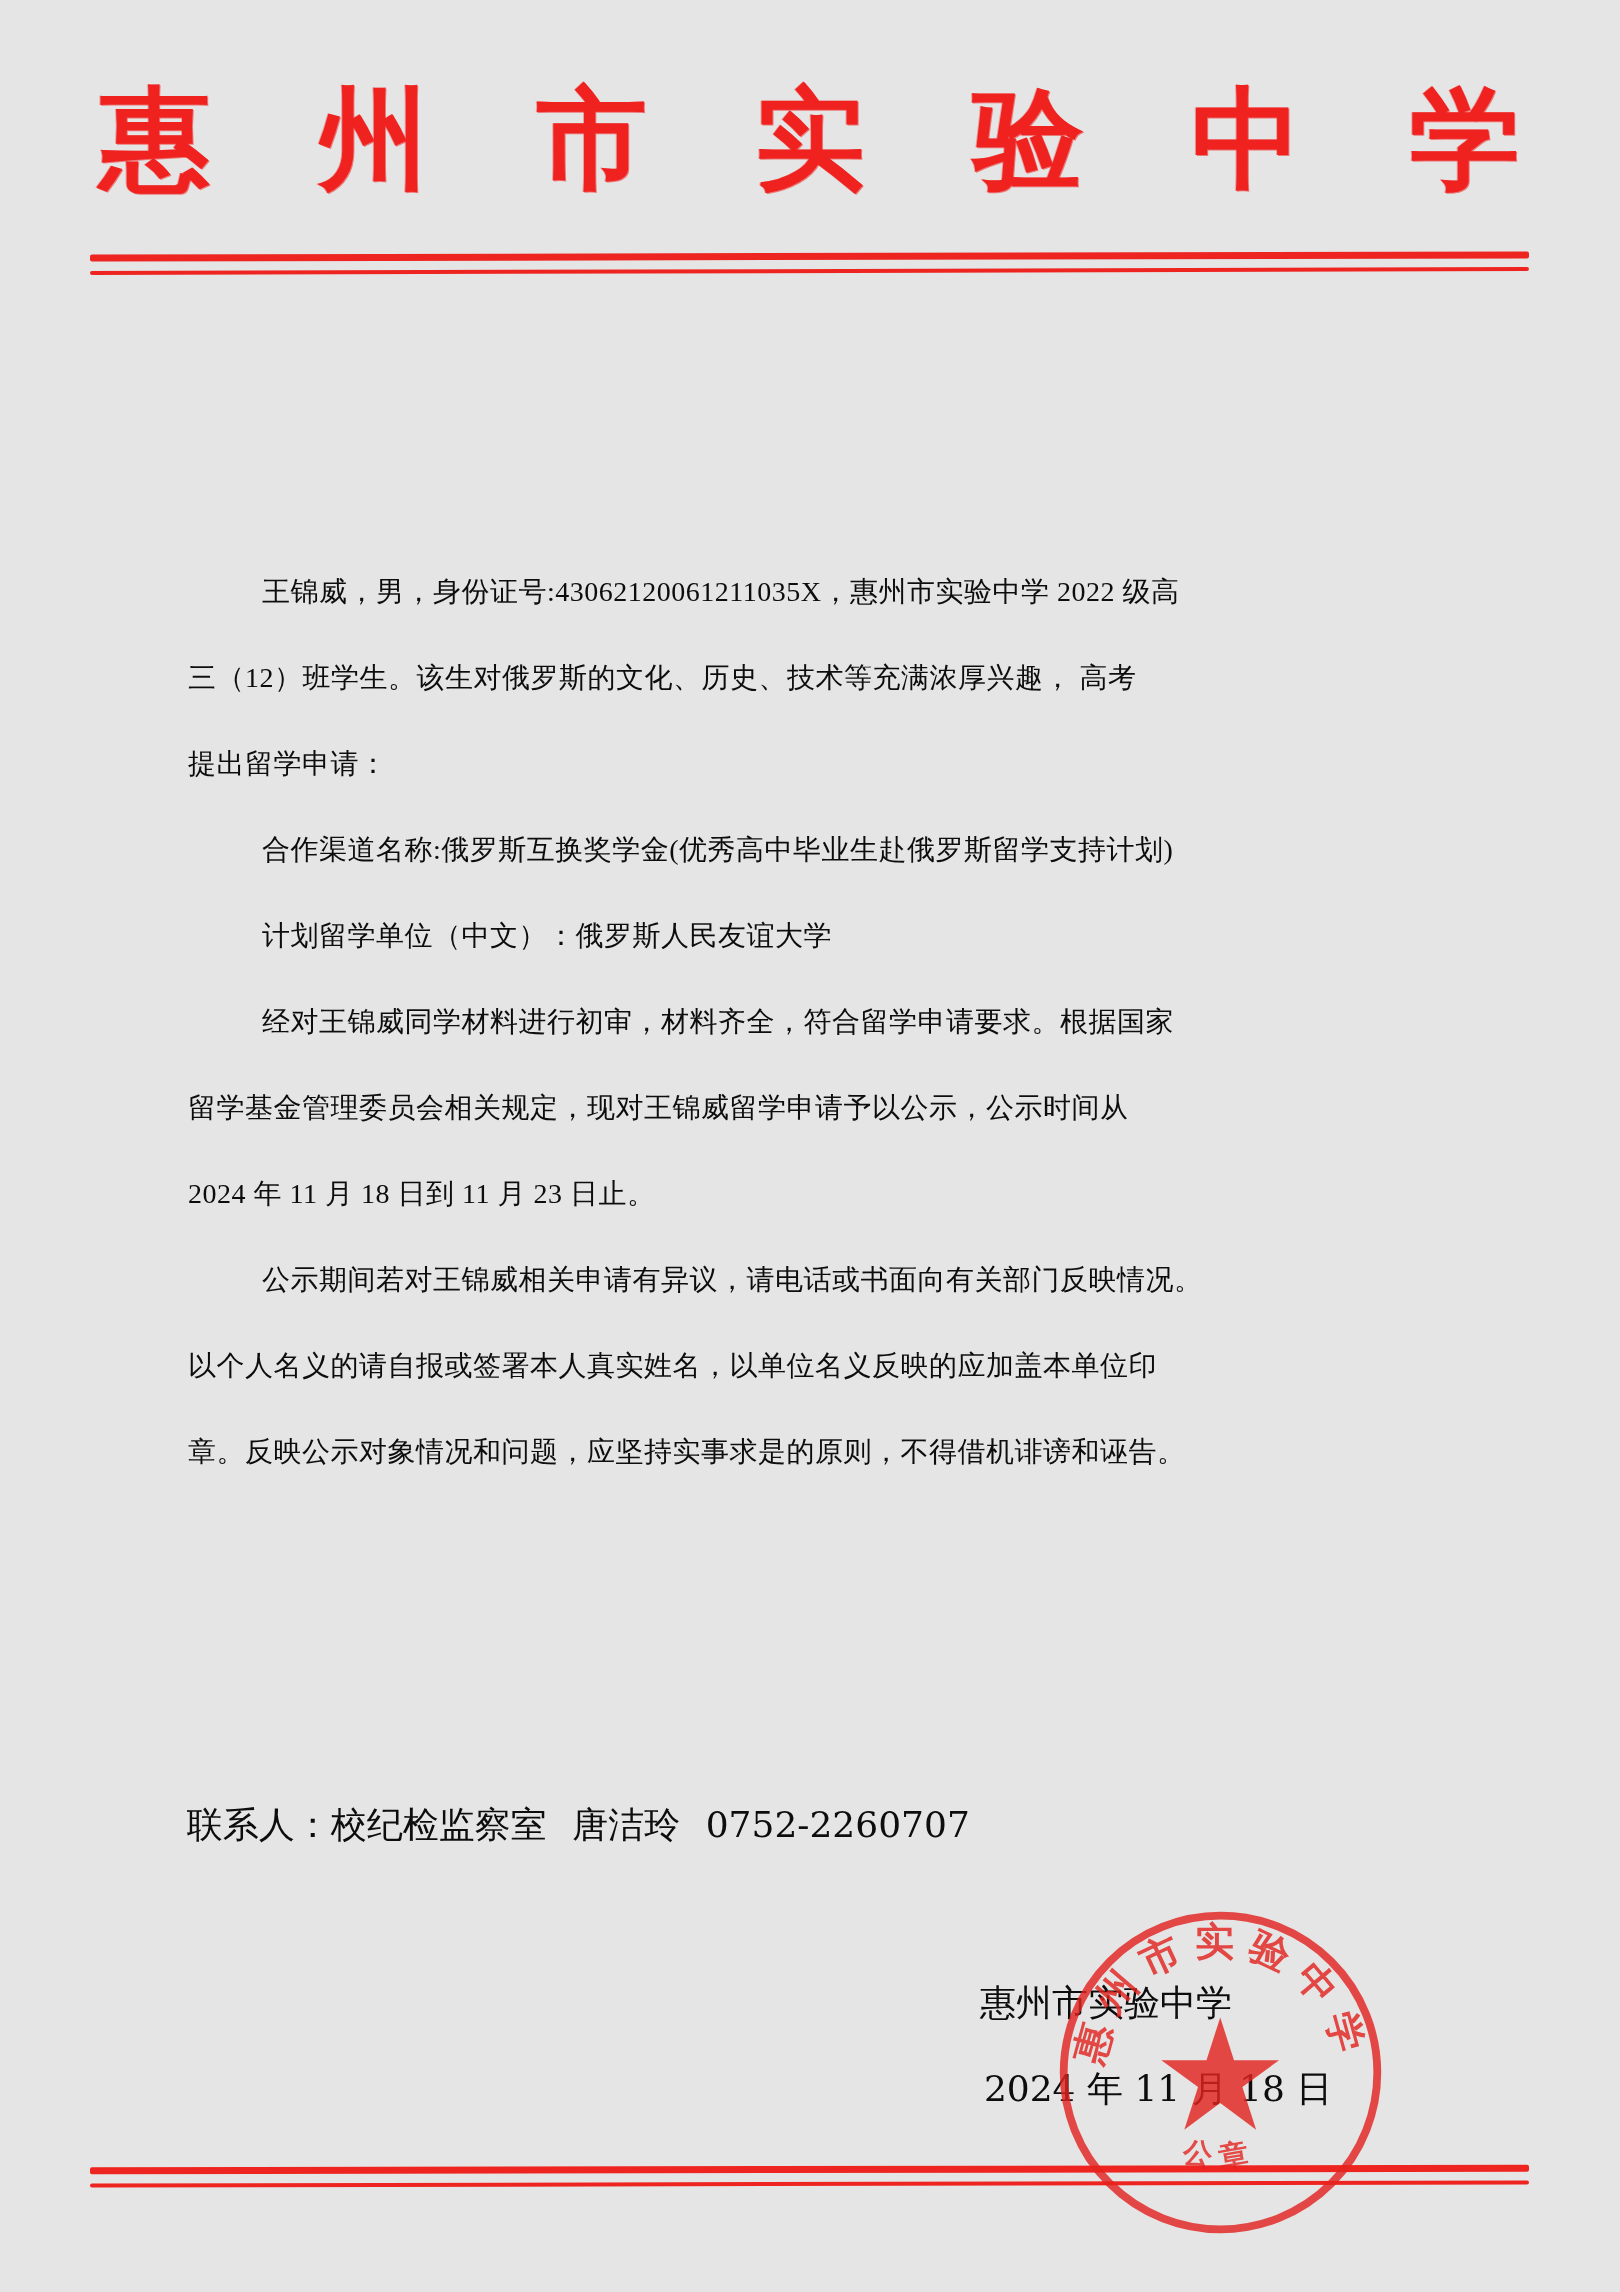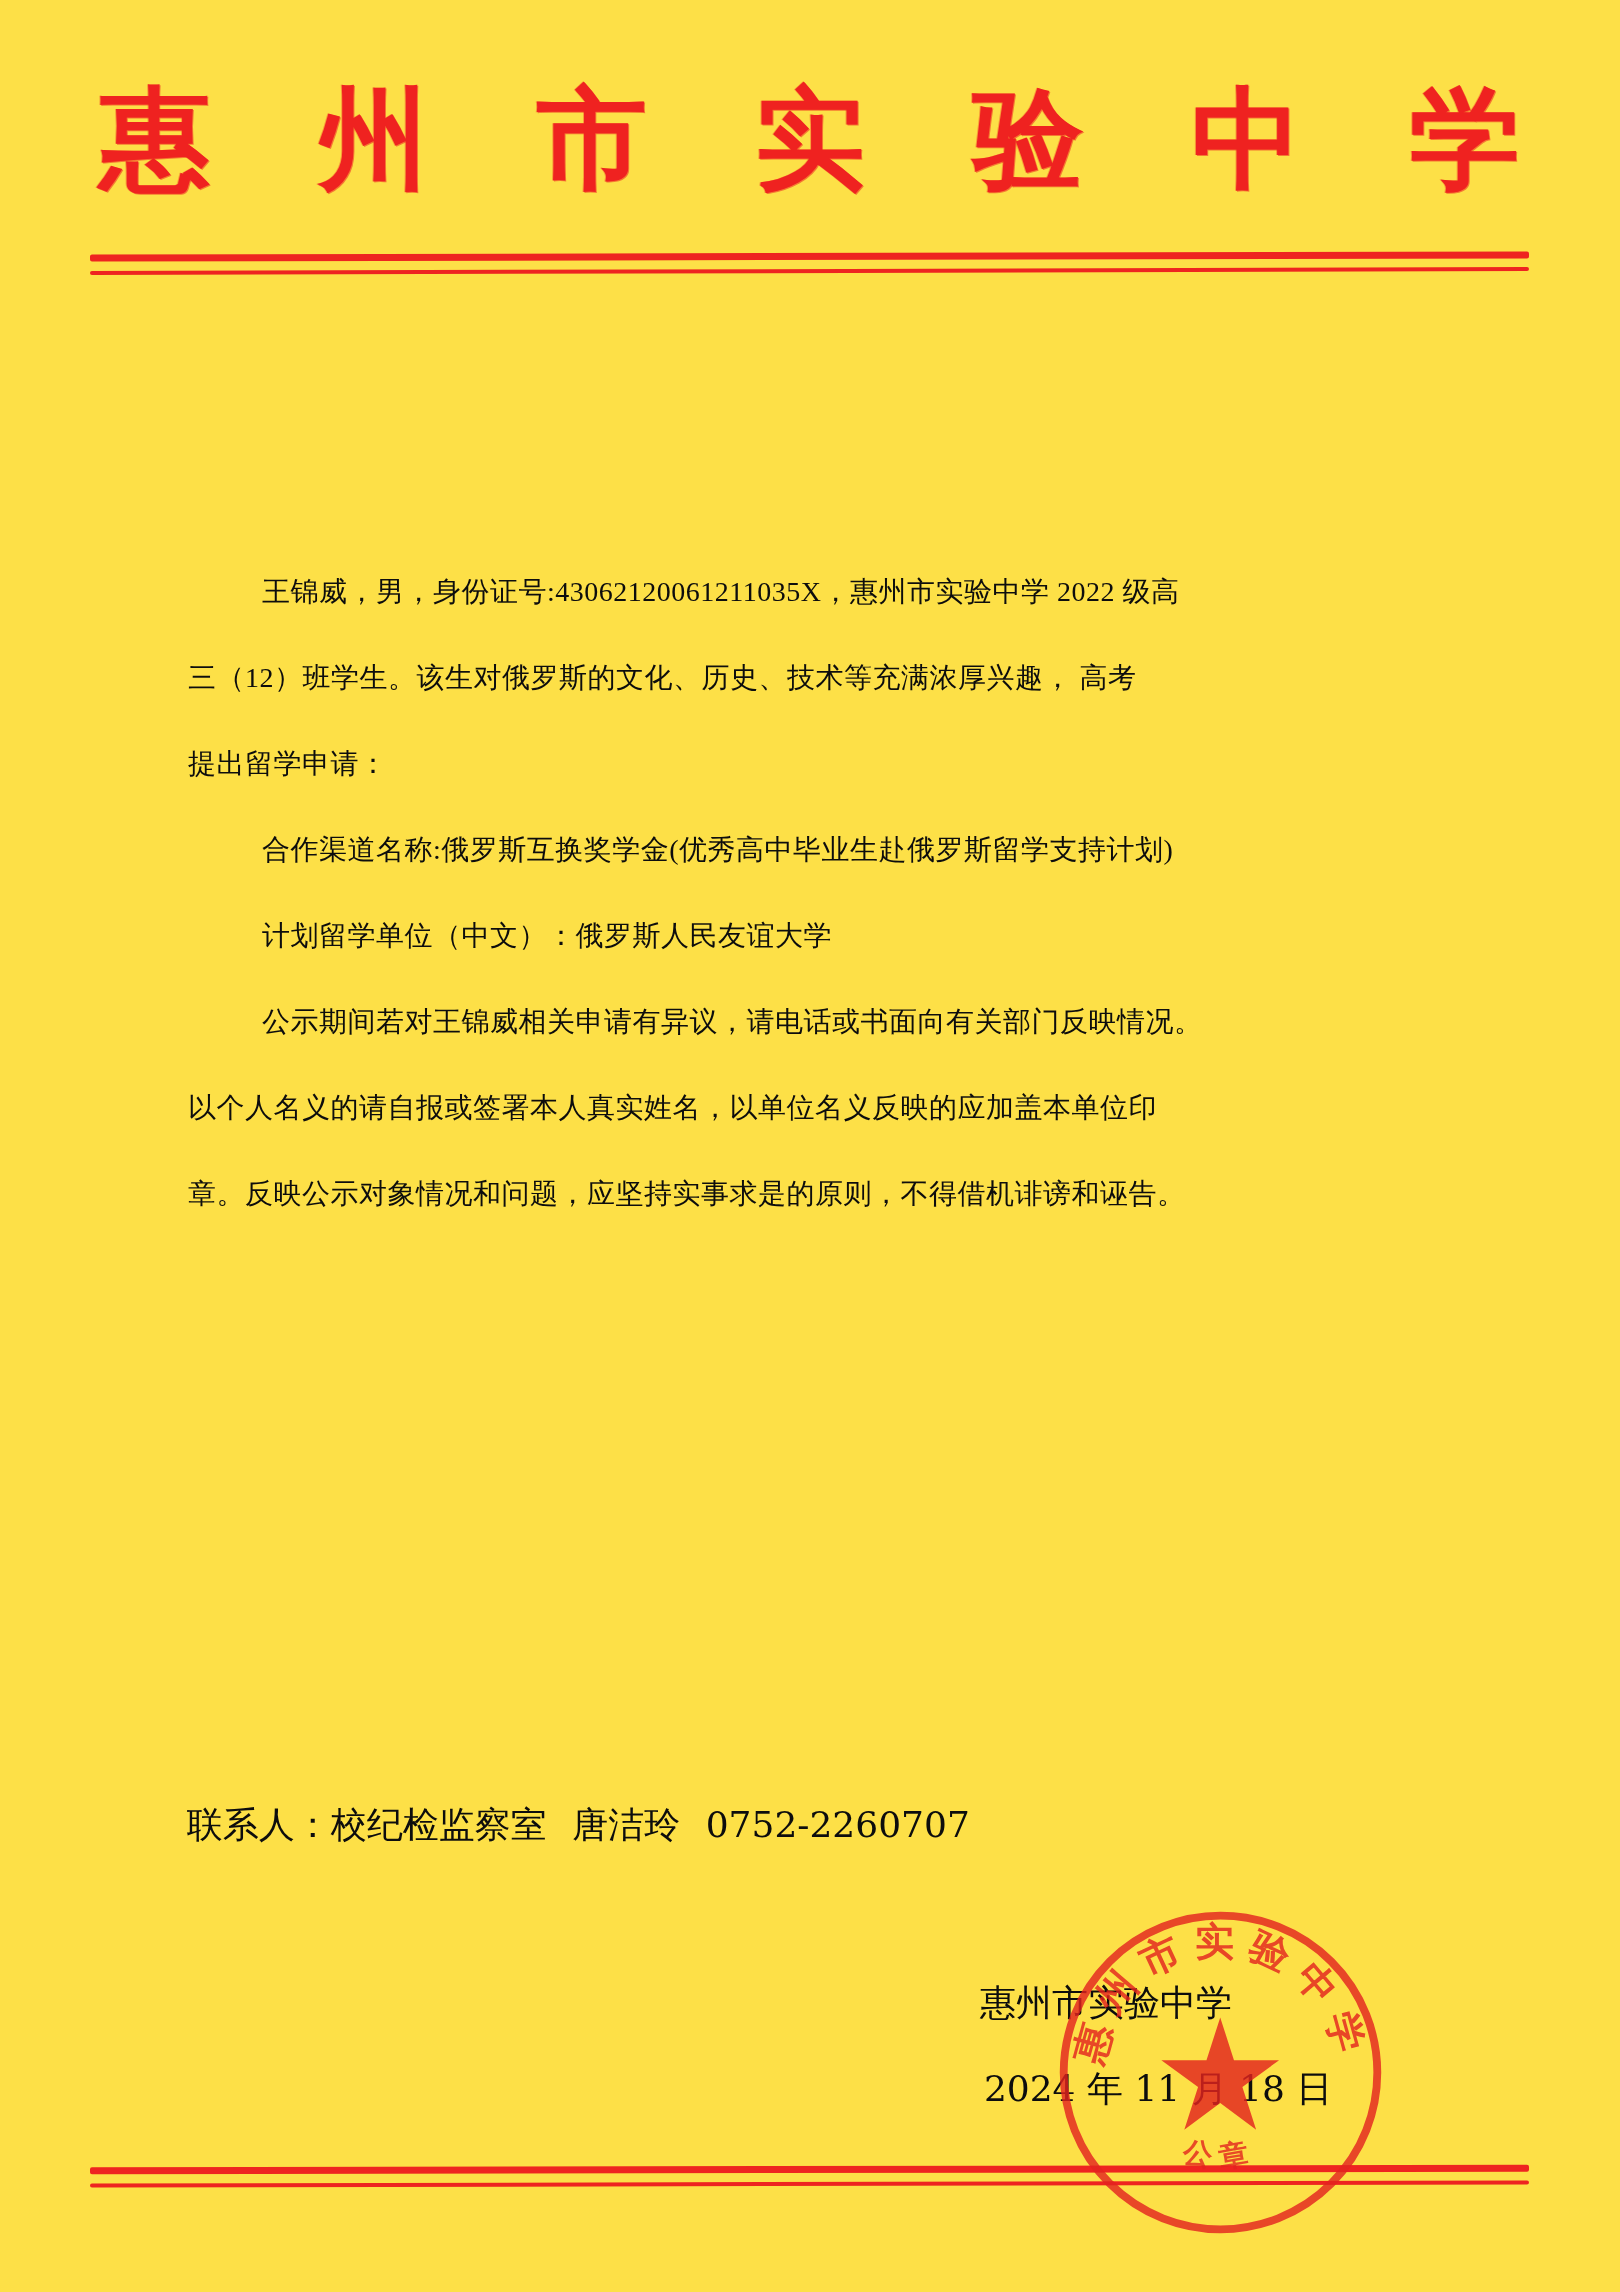--- a/index.html
+++ b/index.html
@@ -7,21 +7,21 @@
     padding: 0;
     background: #ffffff;
   }
   body {
     font-family: "DejaVu Serif", "Liberation Serif", serif;
   }
   #page {
     position: relative;
     width: 1620px;
     height: 2293px;
-    background: #fde047;
+    background: #e5e5e5;
     overflow: hidden;
     box-sizing: border-box;
   }
 
   
   .masthead {
     position: absolute;
     left: 0;
     top: 76px;
     width: 1620px;
@@ -179,20 +179,25 @@
     </div>
 
     <div class="para">
       <span class="nowrap-line" style="padding-left:74px">合作渠道名称:俄罗斯互换奖学金(优秀高中毕业生赴俄罗斯留学支持计划)</span>
     </div>
 
     <div class="para">
       <span class="nowrap-line" style="padding-left:74px">计划留学单位（中文）：俄罗斯人民友谊大学</span>
     </div>
 
+    <div class="para">
+      <span class="nowrap-line" style="padding-left:74px">经对王锦威同学材料进行初审，材料齐全，符合留学申请要求。根据国家</span>
+      <span class="nowrap-line">留学基金管理委员会相关规定，现对王锦威留学申请予以公示，公示时间从</span>
+      <span class="nowrap-line">2024 年 11 月 18 日到 11 月 23 日止。</span>
+    </div>
 
     <div class="para">
       <span class="nowrap-line" style="padding-left:74px">公示期间若对王锦威相关申请有异议，请电话或书面向有关部门反映情况。</span>
       <span class="nowrap-line">以个人名义的请自报或签署本人真实姓名，以单位名义反映的应加盖本单位印</span>
       <span class="nowrap-line">章。反映公示对象情况和问题，应坚持实事求是的原则，不得借机诽谤和诬告。</span>
     </div>
 
   </div>
 
   <div class="contacts">

